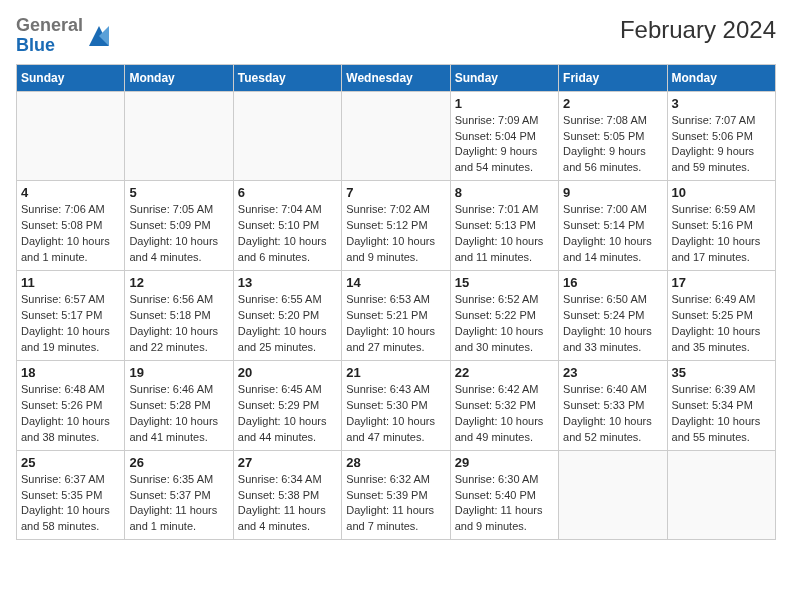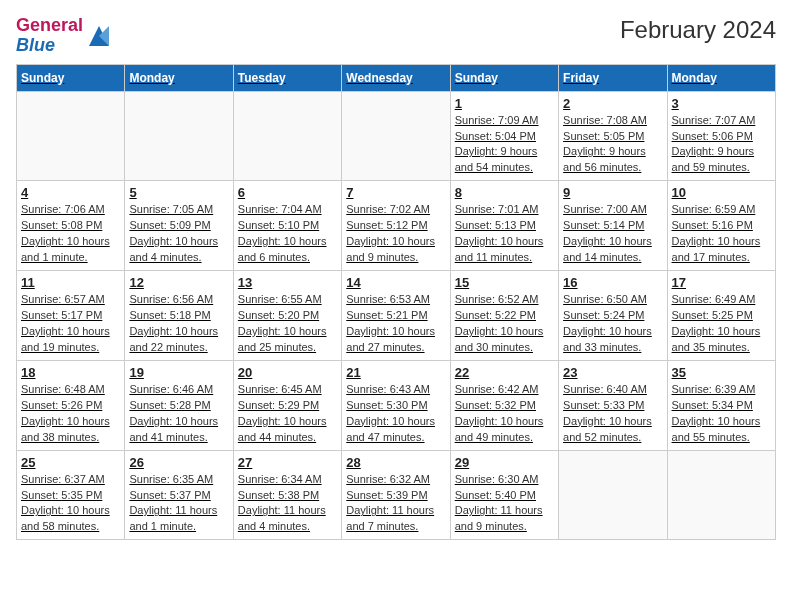--- a/index.html
+++ b/index.html
@@ -21,27 +21,26 @@
       align-items: center;
     }
     .logo-text {
       display: flex;
       flex-direction: column;
       line-height: 1.1;
     }
     .logo-general {
       font-size: 18px;
       font-weight: bold;
-      color: #be185d;
+      color: #737373;
     }
     .logo-blue {
       font-size: 18px;
       font-weight: bold;
       color: #1a6bb5;
-      font-style: italic;
     }
     .logo-icon {
       width: 28px;
       height: 28px;
       margin-left: 2px;
     }
     .title-block {
       text-align: right;
     }
     .month-year {
@@ -50,21 +49,20 @@
       color: #333;
     }
     .location {
       font-size: 16px;
       color: #333;
     }
     table {
       width: 100%;
       border-collapse: collapse;
       table-layout: fixed;
-      text-decoration: underline;
     }
     thead tr th {
       background-color: #1a6bb5;
       color: #fff;
       font-size: 12px;
       font-weight: bold;
       padding: 6px 4px;
       text-align: left;
       border: 1px solid #ccc;
     }

